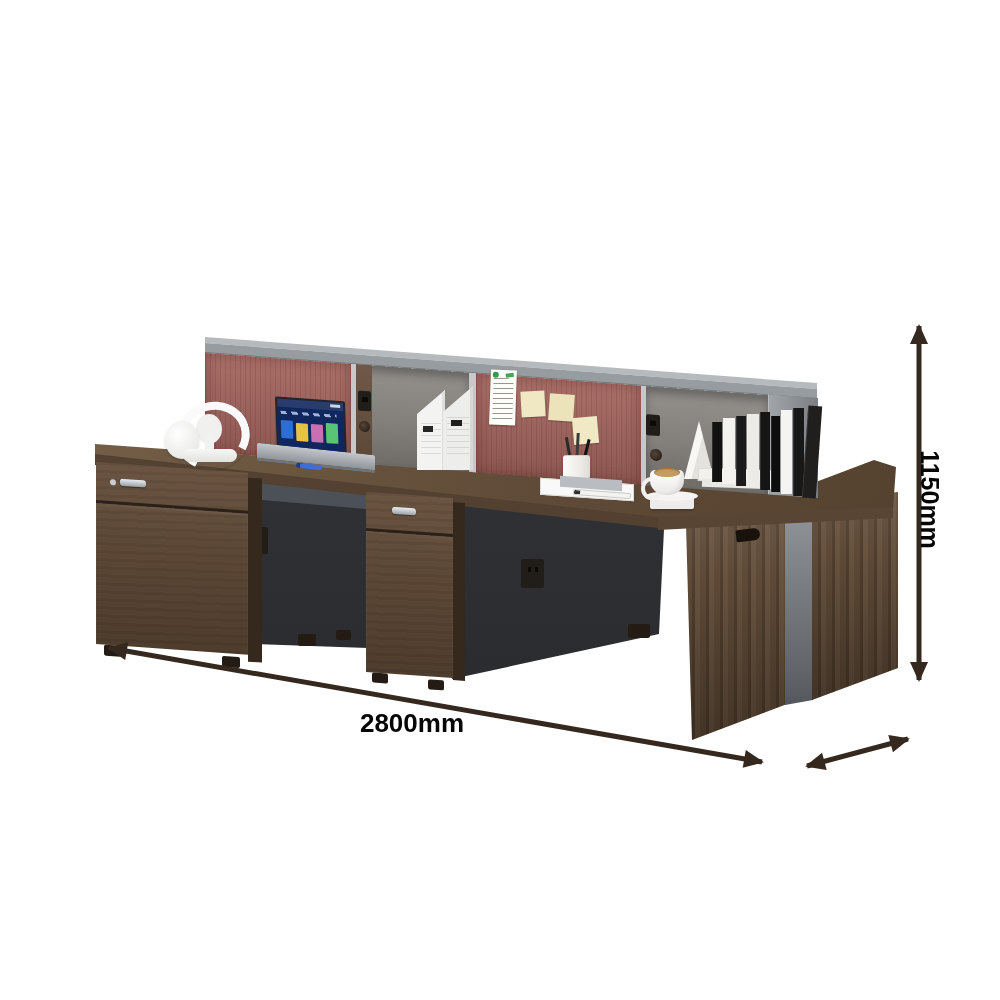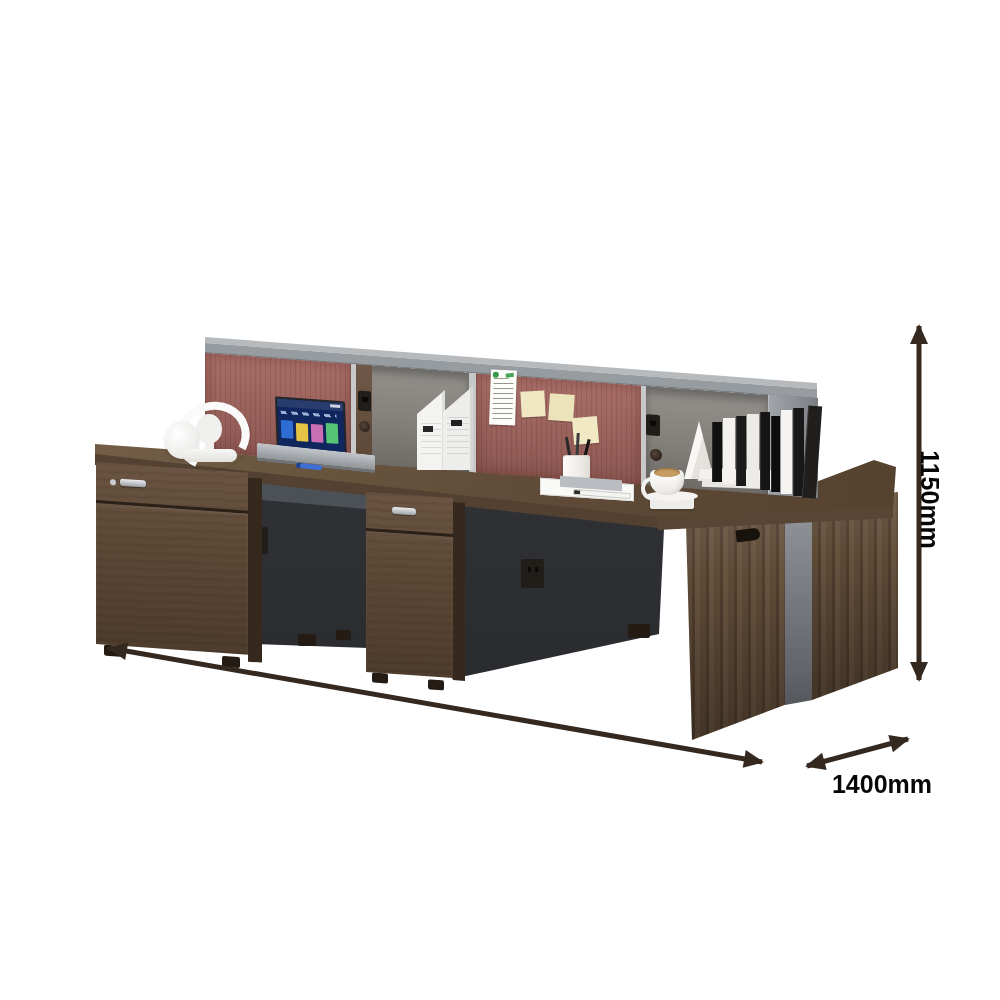--- a/index.html
+++ b/index.html
@@ -195,16 +195,16 @@
         <path d="M2,2 L22,11 L2,20 Z" fill="#35281f"></path>
       </marker>
     </defs>
     <g stroke="#35281f" stroke-width="5">
       <line x1="109" y1="648" x2="762" y2="762" marker-start="url(#arr)" marker-end="url(#arr)"></line>
       <line x1="807" y1="766" x2="908" y2="739" marker-start="url(#arr)" marker-end="url(#arr)"></line>
       <line x1="919" y1="326" x2="919" y2="680" marker-start="url(#arr)" marker-end="url(#arr)"></line>
     </g>
   </svg>
 
-  <div class="dim-label" style="left:812px;top:770px;width:140px;font-size:25px;">1400mm</div>
+  <div class="dim-label" style="left:332px;top:708px;width:160px;">2800mm</div>
   <div class="dim-label" style="left:874px;top:485px;width:110px;font-size:25px;transform:rotate(90deg);">1150mm</div>
 
 </div>
 
 </body></html>

